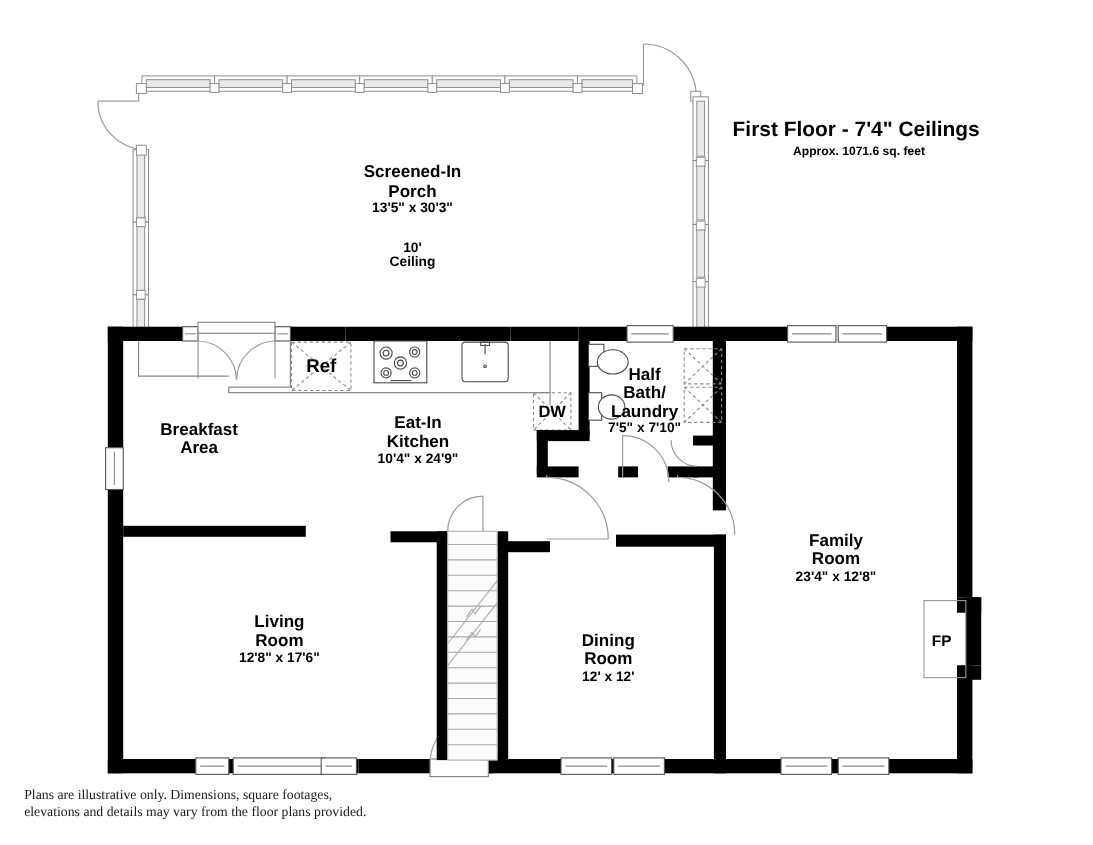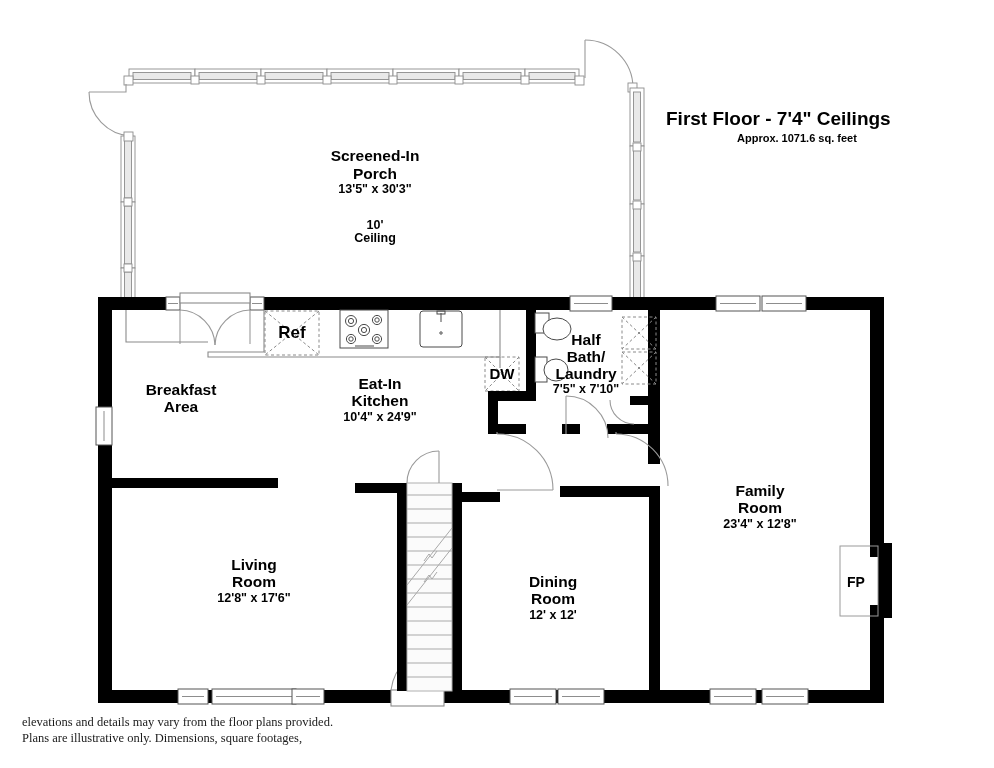--- a/index.html
+++ b/index.html
@@ -41,21 +41,20 @@
   }
   .hdr-sub {
     position: absolute;
     left: 721px;
     top: 132px;
     font-family: "Liberation Sans", sans-serif;
     font-weight: bold;
     font-size: 11px;
     color: #000;
     white-space: nowrap;
-    margin-left: 16px;
   }
   .footer {
     position: absolute;
     left: 22px;
     top: 714px;
     font-family: "Liberation Serif", serif;
     font-size: 12.5px;
     line-height: 16px;
     color: #1a1a1a;
   }
@@ -452,17 +451,17 @@
 
     <g>
       <text class="room-name" x="553" y="587">Dining</text>
       <text class="room-name" x="553" y="604">Room</text>
       <text class="room-dim" x="553" y="619">12' x 12'</text>
     </g>
 
   </svg>
 
   <div class="footer">
+    <div>Plans are illustrative only. Dimensions, square footages,</div>
     <div>elevations and details may vary from the floor plans provided.</div>
-    <div>Plans are illustrative only. Dimensions, square footages,</div>
   </div>
 
 </div>
 
 </body></html>

